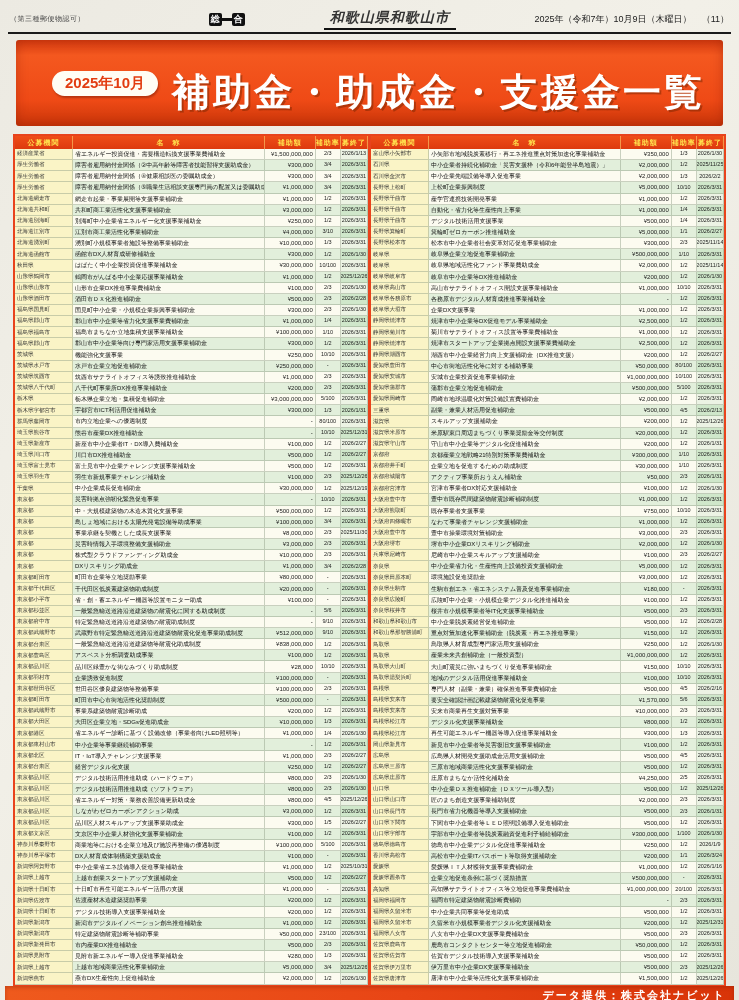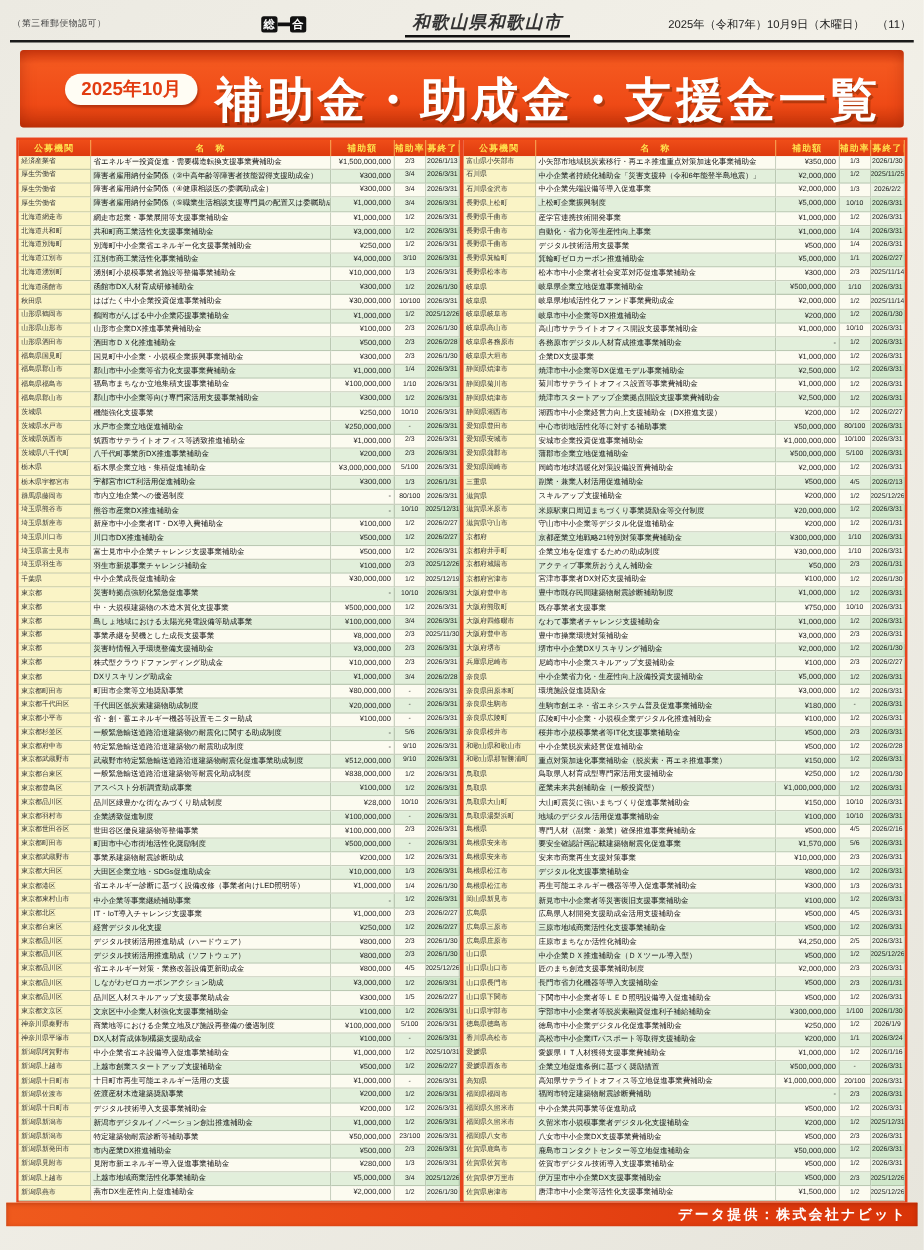--- a/index.html
+++ b/index.html
@@ -32,21 +32,21 @@
   .mast-right{display:flex;gap:10px;font-size:9px;color:#222;}
   .rule{
     height:0;border-top:2px solid #1a1a1a;margin:2px 8px 0 8px;
   }
   
   .banner{
     margin:6px 16px 0 16px;height:62px;border-radius:3px;
     background:linear-gradient(180deg,#d63c10 0%,#f4581f 18%,#ef4a16 70%,#c93509 100%);
     display:flex;align-items:center;
     box-shadow:inset 0 0 12px rgba(120,20,0,0.35);
-    padding:0 10px;
+    padding:12px 10px;
   }
   .banner-badge{
     background:#fffdf4;color:#e23c10;font-weight:bold;
     font-size:15px;border-radius:14px;padding:3px 13px;
     margin:0 14px 0 26px;white-space:nowrap;
     box-shadow:1px 2px 2px rgba(100,20,0,0.4);
   }
   .banner-title{
     color:#fff;font-size:38px;font-weight:900;letter-spacing:3px;
     white-space:nowrap;

